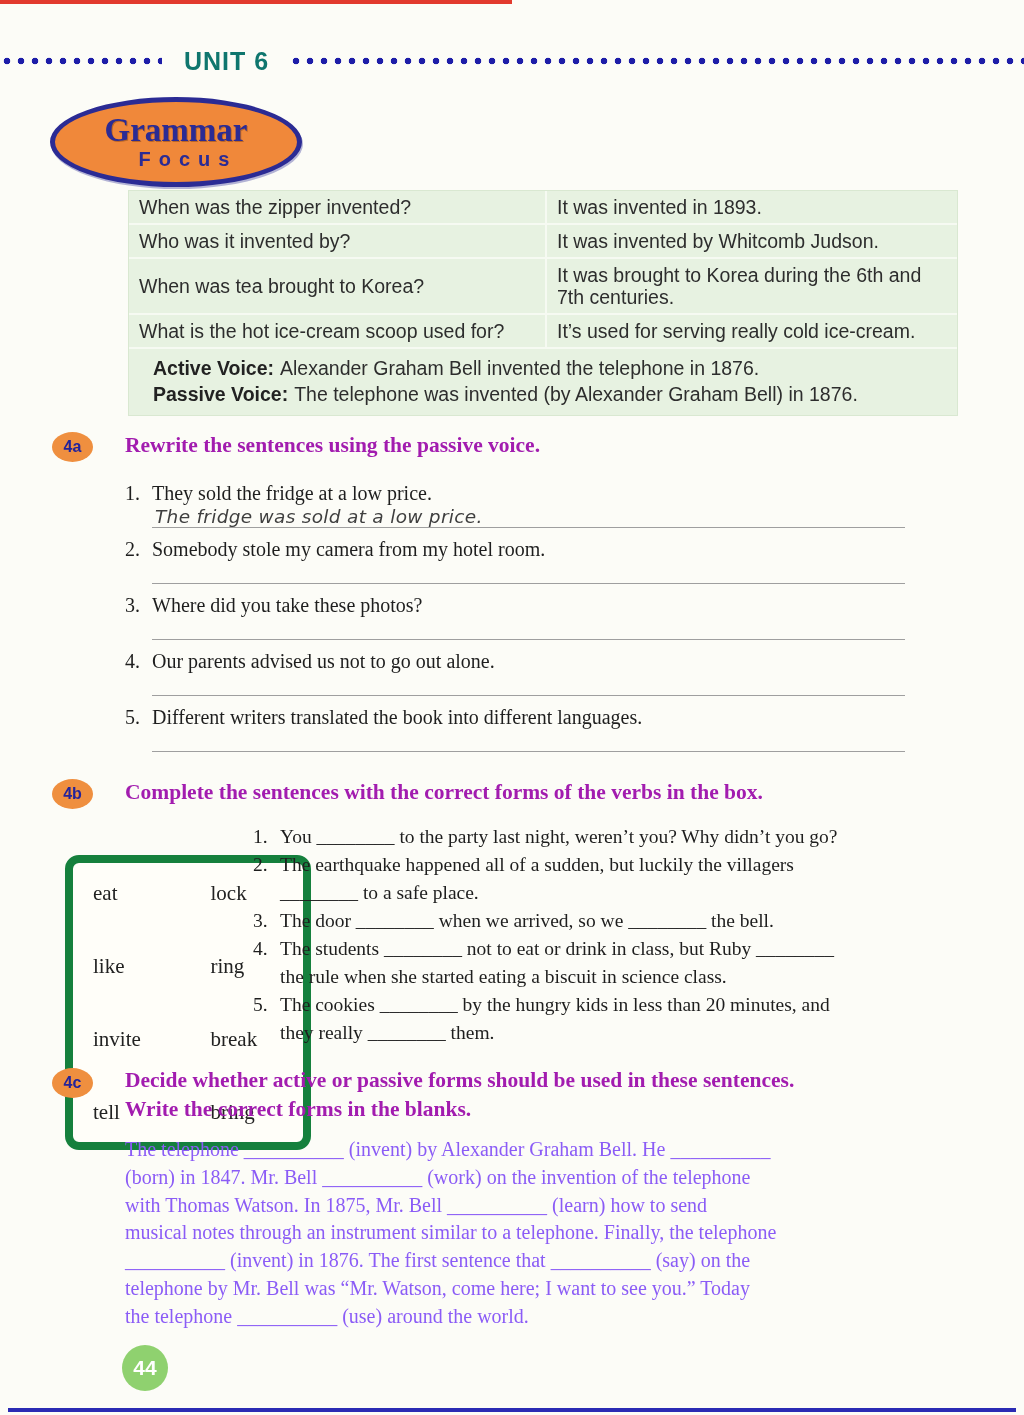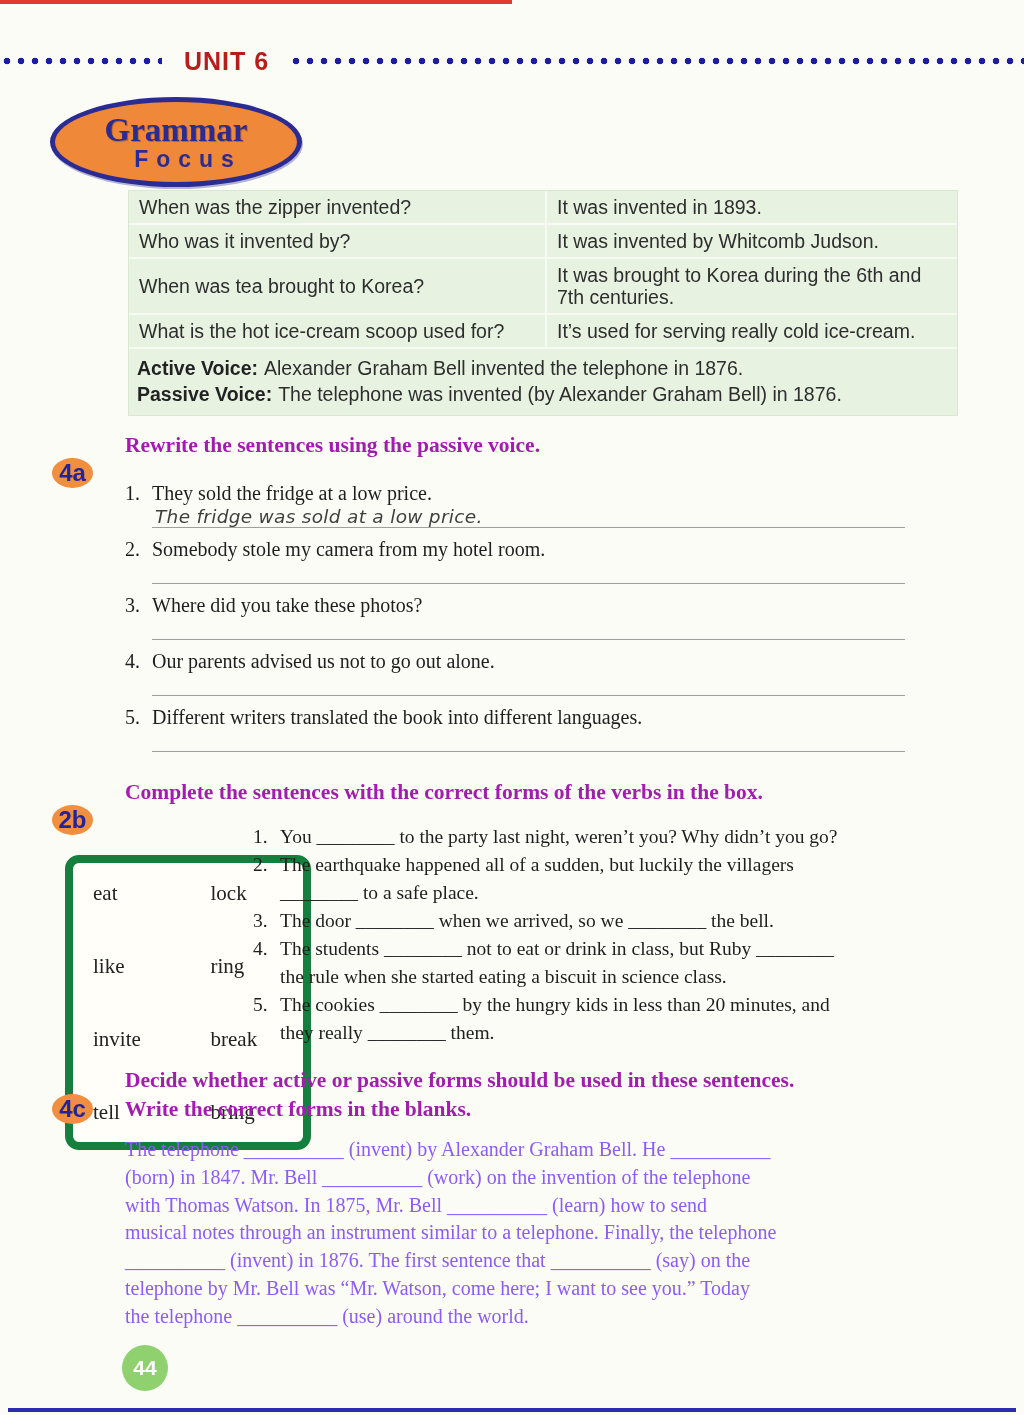--- a/index.html
+++ b/index.html
@@ -14,46 +14,46 @@
   .top-line{position:absolute;top:0;left:0;width:512px;height:4px;background:#e23a2e;}
   .bottom-line{position:absolute;bottom:3px;left:8px;right:8px;height:4px;background:#2b2bb4;}
 
   
   .unit-header{position:absolute;top:48px;left:0;right:0;height:26px;display:flex;align-items:center;}
   .dots{height:10px;background-image:radial-gradient(circle, #1d1da8 3px, transparent 3.6px);
         background-size:14px 10px;background-repeat:repeat-x;background-position:left center;}
   .dots-left{width:162px;}
   .dots-right{flex:1;}
   .unit-label{margin:0 20px 0 22px;font-family:"Liberation Sans",sans-serif;font-weight:bold;
-        font-size:25px;color:#b91c1c;letter-spacing:1px;white-space:nowrap;}
+        font-size:25px;color:#0f766e;letter-spacing:1px;white-space:nowrap;}
 
   
   .gf-ellipse{position:absolute;top:97px;left:50px;width:242px;height:80px;
         background:#f0883a;border:5px solid #2b2b94;border-radius:50%;
         display:flex;flex-direction:column;align-items:center;justify-content:center;
         box-shadow:1px 2px 0 rgba(43,43,148,.35);}
   .gf-title1{font-family:"Liberation Serif",serif;font-weight:bold;font-size:33px;line-height:34px;
         color:#2b2b94;text-shadow:1px 1px 0 rgba(90,40,0,.35);}
-  .gf-title2{font-family:"Liberation Sans",sans-serif;font-weight:bold;font-size:23px;line-height:24px;
+  .gf-title2{font-family:"Liberation Sans",sans-serif;font-weight:bold;font-size:20px;line-height:24px;
         color:#2b2b94;letter-spacing:8px;margin-left:24px;}
 
   
   .gf-table{position:absolute;top:190px;left:128px;width:828px;
         background:#e7f2e1;border:1px solid #d9e8d1;
         font-family:"Liberation Sans",sans-serif;color:#2d2d2d;font-size:19.5px;}
   .gf-row{display:grid;grid-template-columns:418px 1fr;border-bottom:2px solid #f6faf2;}
   .gf-q{padding:5px 10px;border-right:2px solid #f6faf2;display:flex;align-items:center;line-height:22px;}
   .gf-a{padding:5px 10px;display:flex;align-items:center;line-height:22px;}
-  .gf-footer{padding:6px 12px 8px 8px;line-height:26px;}
+  .gf-footer{padding:6px 12px 8px 24px;line-height:26px;}
   .gf-footer b{font-weight:bold;color:#222;margin-right:6px;}
 
   
   .badge{position:absolute;width:41px;height:30px;background:#ef8f3f;border-radius:50%;
         display:flex;align-items:center;justify-content:center;
-        font-family:"Liberation Sans",sans-serif;font-weight:bold;font-size:24px;color:#23239b;margin-top:26px;}
+        font-family:"Liberation Sans",sans-serif;font-weight:bold;font-size:16px;color:#23239b;}
   .sec-title{position:absolute;left:125px;font-weight:bold;font-size:21.5px;color:#a21caf;
         font-family:"Liberation Serif",serif;white-space:nowrap;}
 
   
   .sec4a{position:absolute;top:430px;left:0;width:1024px;}
   .sec4a .badge{left:52px;top:2px;}
   .sec4a .sec-title{top:3px;}
   .a-items{position:absolute;left:125px;top:50px;width:790px;}
   .a-item{font-size:20px;line-height:26px;}
   .a-q{display:flex;}
@@ -168,21 +168,21 @@
       <div class="a-q">
         <span class="a-num">5.</span>
         <span>Different writers translated the book into different languages.</span>
       </div>
       <div class="ans-rule"></div>
     </div>
   </div>
 </section>
 
 <section class="sec4b">
-  <div class="badge">2b</div>
+  <div class="badge">4b</div>
   <div class="sec-title">Complete the sentences with the correct forms of the verbs in the box.</div>
 
   <div class="verb-box">
     <span>eat</span>
     <span>lock</span>
     <span>like</span>
     <span>ring</span>
     <span>invite</span>
     <span>break</span>
     <span>tell</span>

